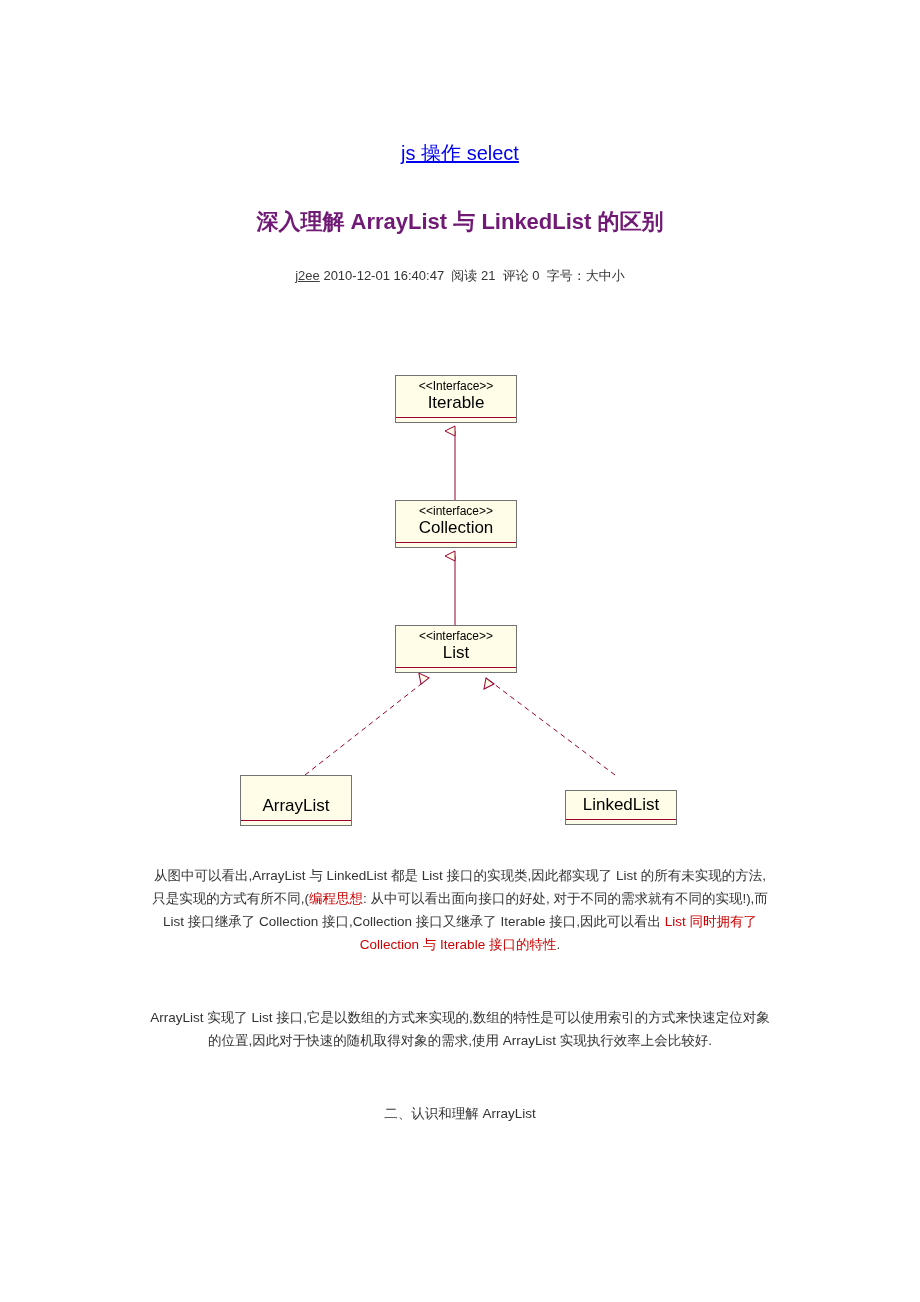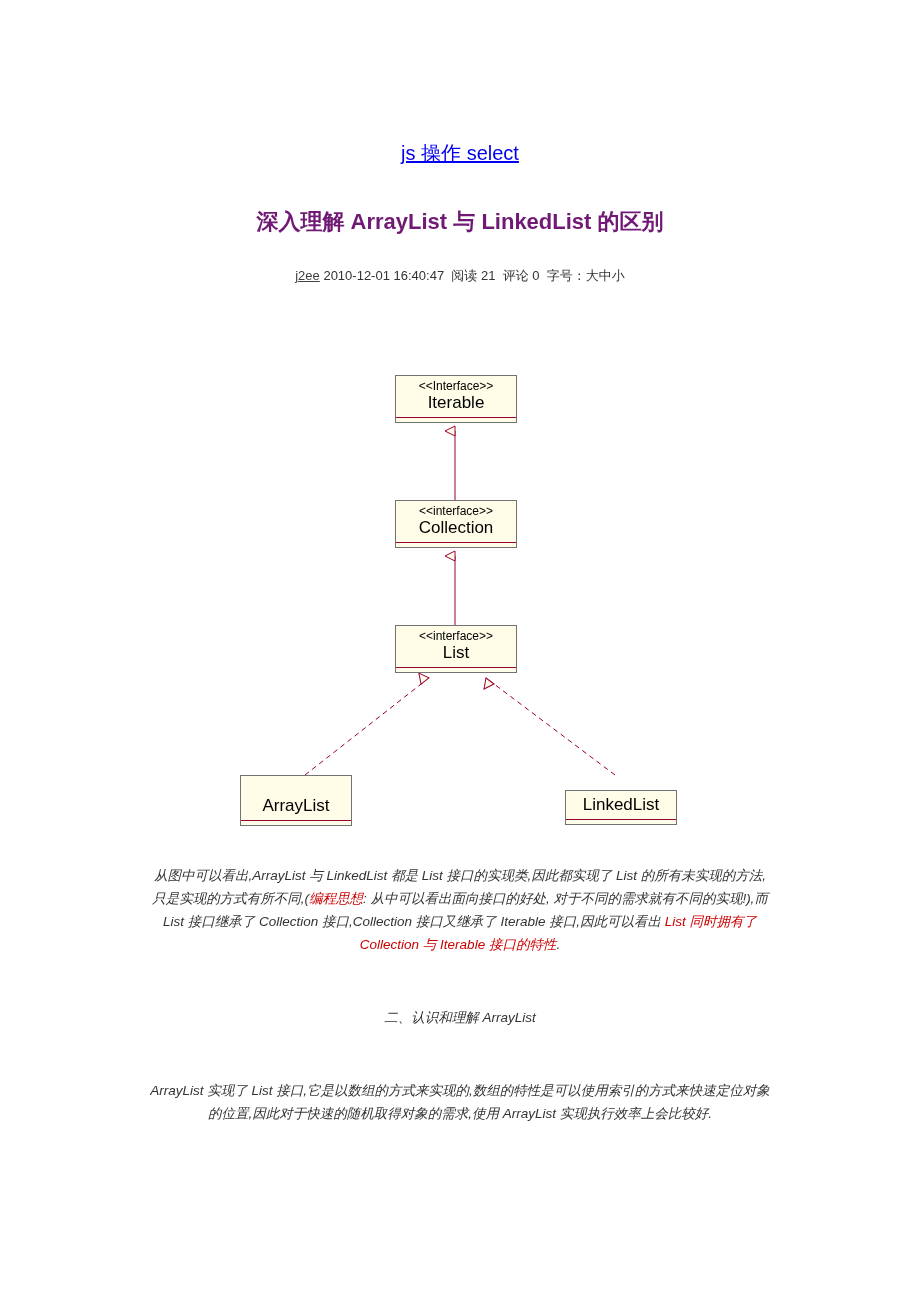--- a/index.html
+++ b/index.html
@@ -34,21 +34,21 @@
   }
   .meta a { color: #404040; }
   .body-line {
     font-size: 13.5px;
     color: #333;
     line-height: 1.7;
     margin: 6px auto;
     max-width: 640px;
   }
   .red { color: #cc0000; }
-  .section { margin-top: 30px; font-style: italic; }
+  .section { margin-top: 30px; }
 
   
   .uml-wrap {
     margin: 90px auto 10px;
     position: relative;
     width: 480px;
     height: 460px;
   }
   .uml-box {
     position: absolute;
@@ -138,16 +138,16 @@
     <div class="uml-box linkedlist">
       <div class="nm" style="padding-top:4px">LinkedList</div>
       <div class="sep"></div>
     </div>
   </div>
 
   <div class="body-line section">
     <span>从图中可以看出,ArrayList 与 LinkedList 都是 List 接口的实现类,因此都实现了 List 的所有未实现的方法,只是实现的方式有所不同,(</span><span class="red">编程思想</span><span>:  从中可以看出面向接口的好处,  对于不同的需求就有不同的实现!),而 List 接口继承了 Collection 接口,Collection 接口又继承了 Iterable 接口,因此可以看出 </span><span class="red">List 同时拥有了 Collection 与 Iterable 接口的特性</span><span>.</span>
   </div>
 
+  <div class="body-line section" style="margin-top:50px">ArrayList 实现了 List 接口,它是以数组的方式来实现的,数组的特性是可以使用索引的方式来快速定位对象的位置,因此对于快速的随机取得对象的需求,使用 ArrayList 实现执行效率上会比较好.</div>
+
   <div class="body-line section" style="margin-top:50px">二、认识和理解 ArrayList</div>
-
-  <div class="body-line section" style="margin-top:50px">ArrayList 实现了 List 接口,它是以数组的方式来实现的,数组的特性是可以使用索引的方式来快速定位对象的位置,因此对于快速的随机取得对象的需求,使用 ArrayList 实现执行效率上会比较好.</div>
 </div>
 
 </body></html>

